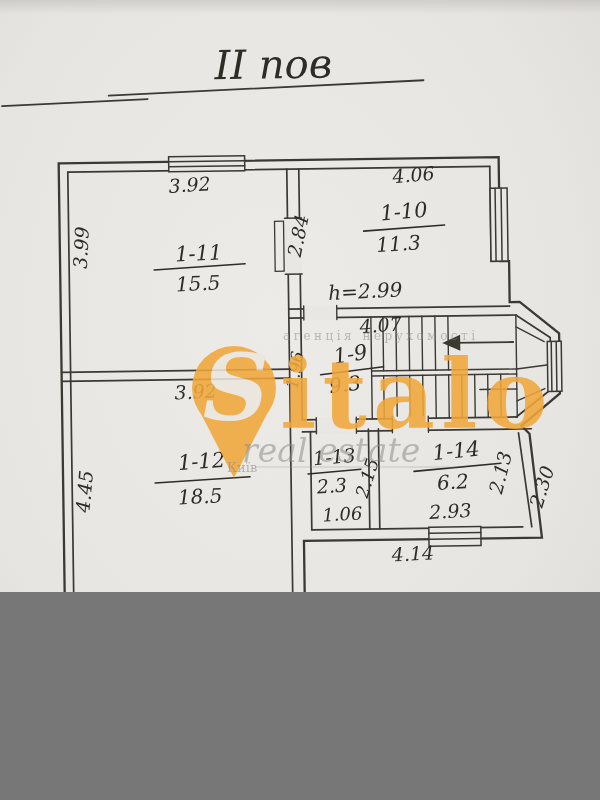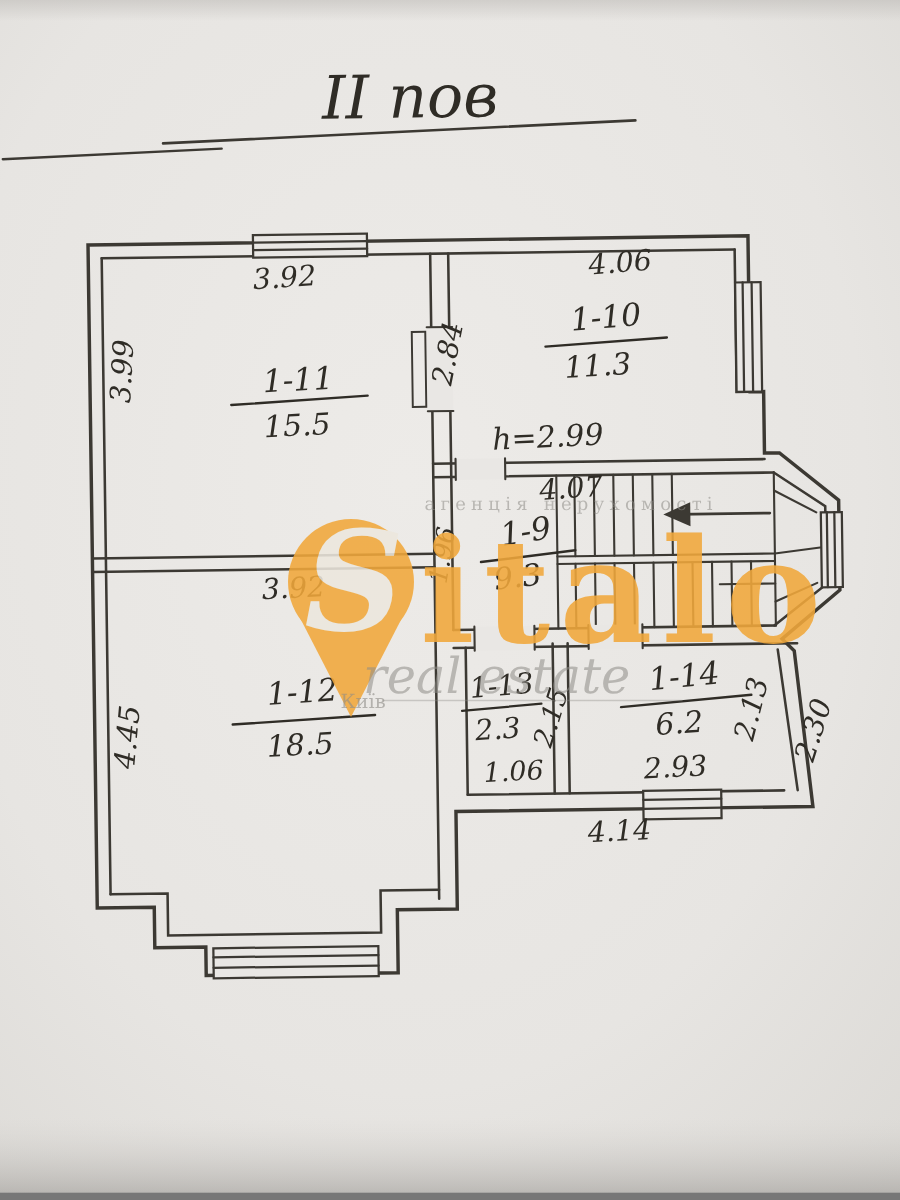--- a/index.html
+++ b/index.html
@@ -1,16 +1,16 @@
 <!DOCTYPE html>
 <html><head>
 <meta charset="utf-8">
 <style>
   html,body{margin:0;padding:0;background:#777;}
-  .stage{width:600px;height:795px;position:relative;overflow:hidden;
+  .stage{width:600px;height:592px;position:relative;overflow:hidden;
          font-family:"DejaVu Serif", serif;}
   svg{display:block;}
   text{user-select:none;}
   .hand{font-family:"DejaVu Serif", serif;font-style:italic;fill:#2f2c26;}
   .wm-serif{font-family:"DejaVu Serif", serif;}
 </style>
 </head>
 <body>
 
 <div class="stage">

